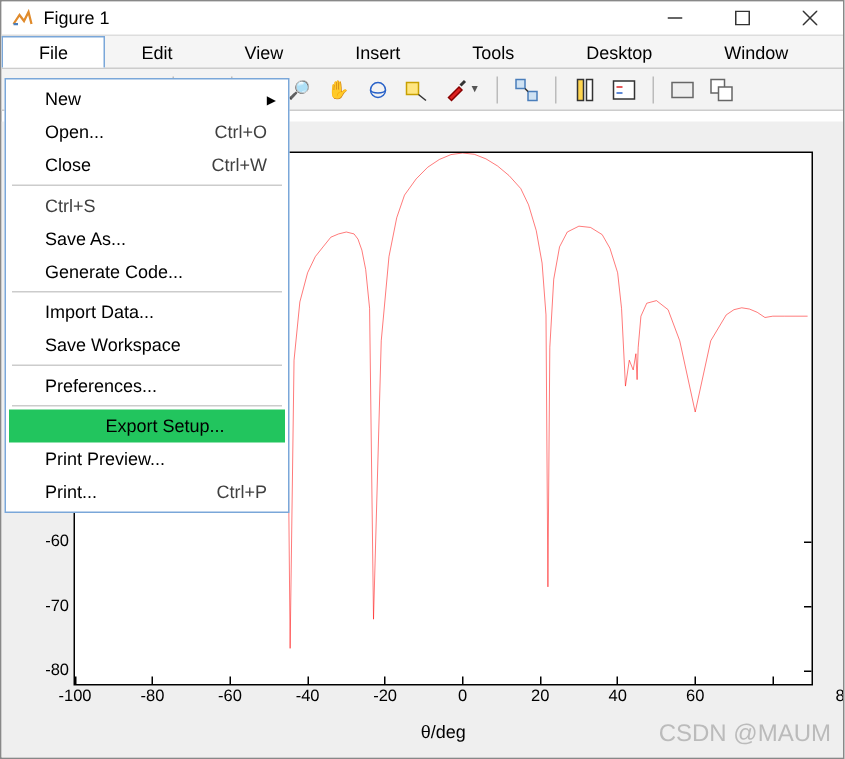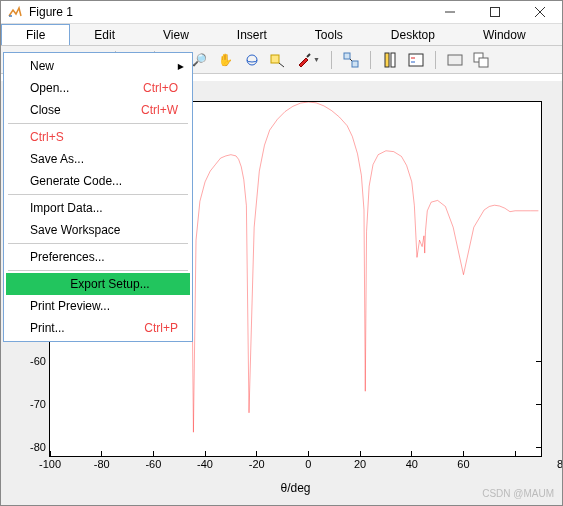--- a/index.html
+++ b/index.html
@@ -25,24 +25,24 @@
   .tick-x { position: absolute; top: 100%; padding-top: 2px; transform: translateX(-50%); font-family: Arial; font-size: 11px; }
   .tick-mark-y { position: absolute; right: 0; width: 5px; height: 1px; background: #000; }
   .tick-mark-x { position: absolute; bottom: 0; width: 1px; height: 5px; background: #000; }
   svg.line-plot { position: absolute; left: 0; top: 0; width: 100%; height: 100%; }
   
   .dropdown { position: absolute; left: 2px; top: 51px; width: 190px; background: #fff; border: 1px solid #7aa7d9; z-index: 10; padding: 2px; }
   .drop-row { height: 22px; display: flex; align-items: center; }
   .drop-row.highlight { background: #22c55e; text-align: center; }
   .drop-icon { width: 24px; display: flex; justify-content: center; }
   .drop-label { flex: 1; }
-  .drop-shortcut { padding-right: 12px; color: #ef4444; }
+  .drop-shortcut { padding-right: 12px; color: #404040; }
   .drop-sep { height: 1px; background: #ccc; margin: 2px 2px; }
   
-  .watermark { position: absolute; right: 8px; bottom: 6px; color: #bbb; font-size: 10px; }
+  .watermark { position: absolute; right: 8px; bottom: 6px; color: #bbb; font-size: 16px; }
   
   .caret { font-size: 7px; margin-left: 1px; color: #555; }
 </style>
 </head>
 <body>
 
 <div class="titlebar">
   <span class="icon">
     <svg width="16" height="16" viewBox="0 0 16 16">
         <path d="M2 12 L6 6 L9 10 L12 4 L14 12" stroke="#E08B2C" stroke-width="1.5" fill="none"></path>

